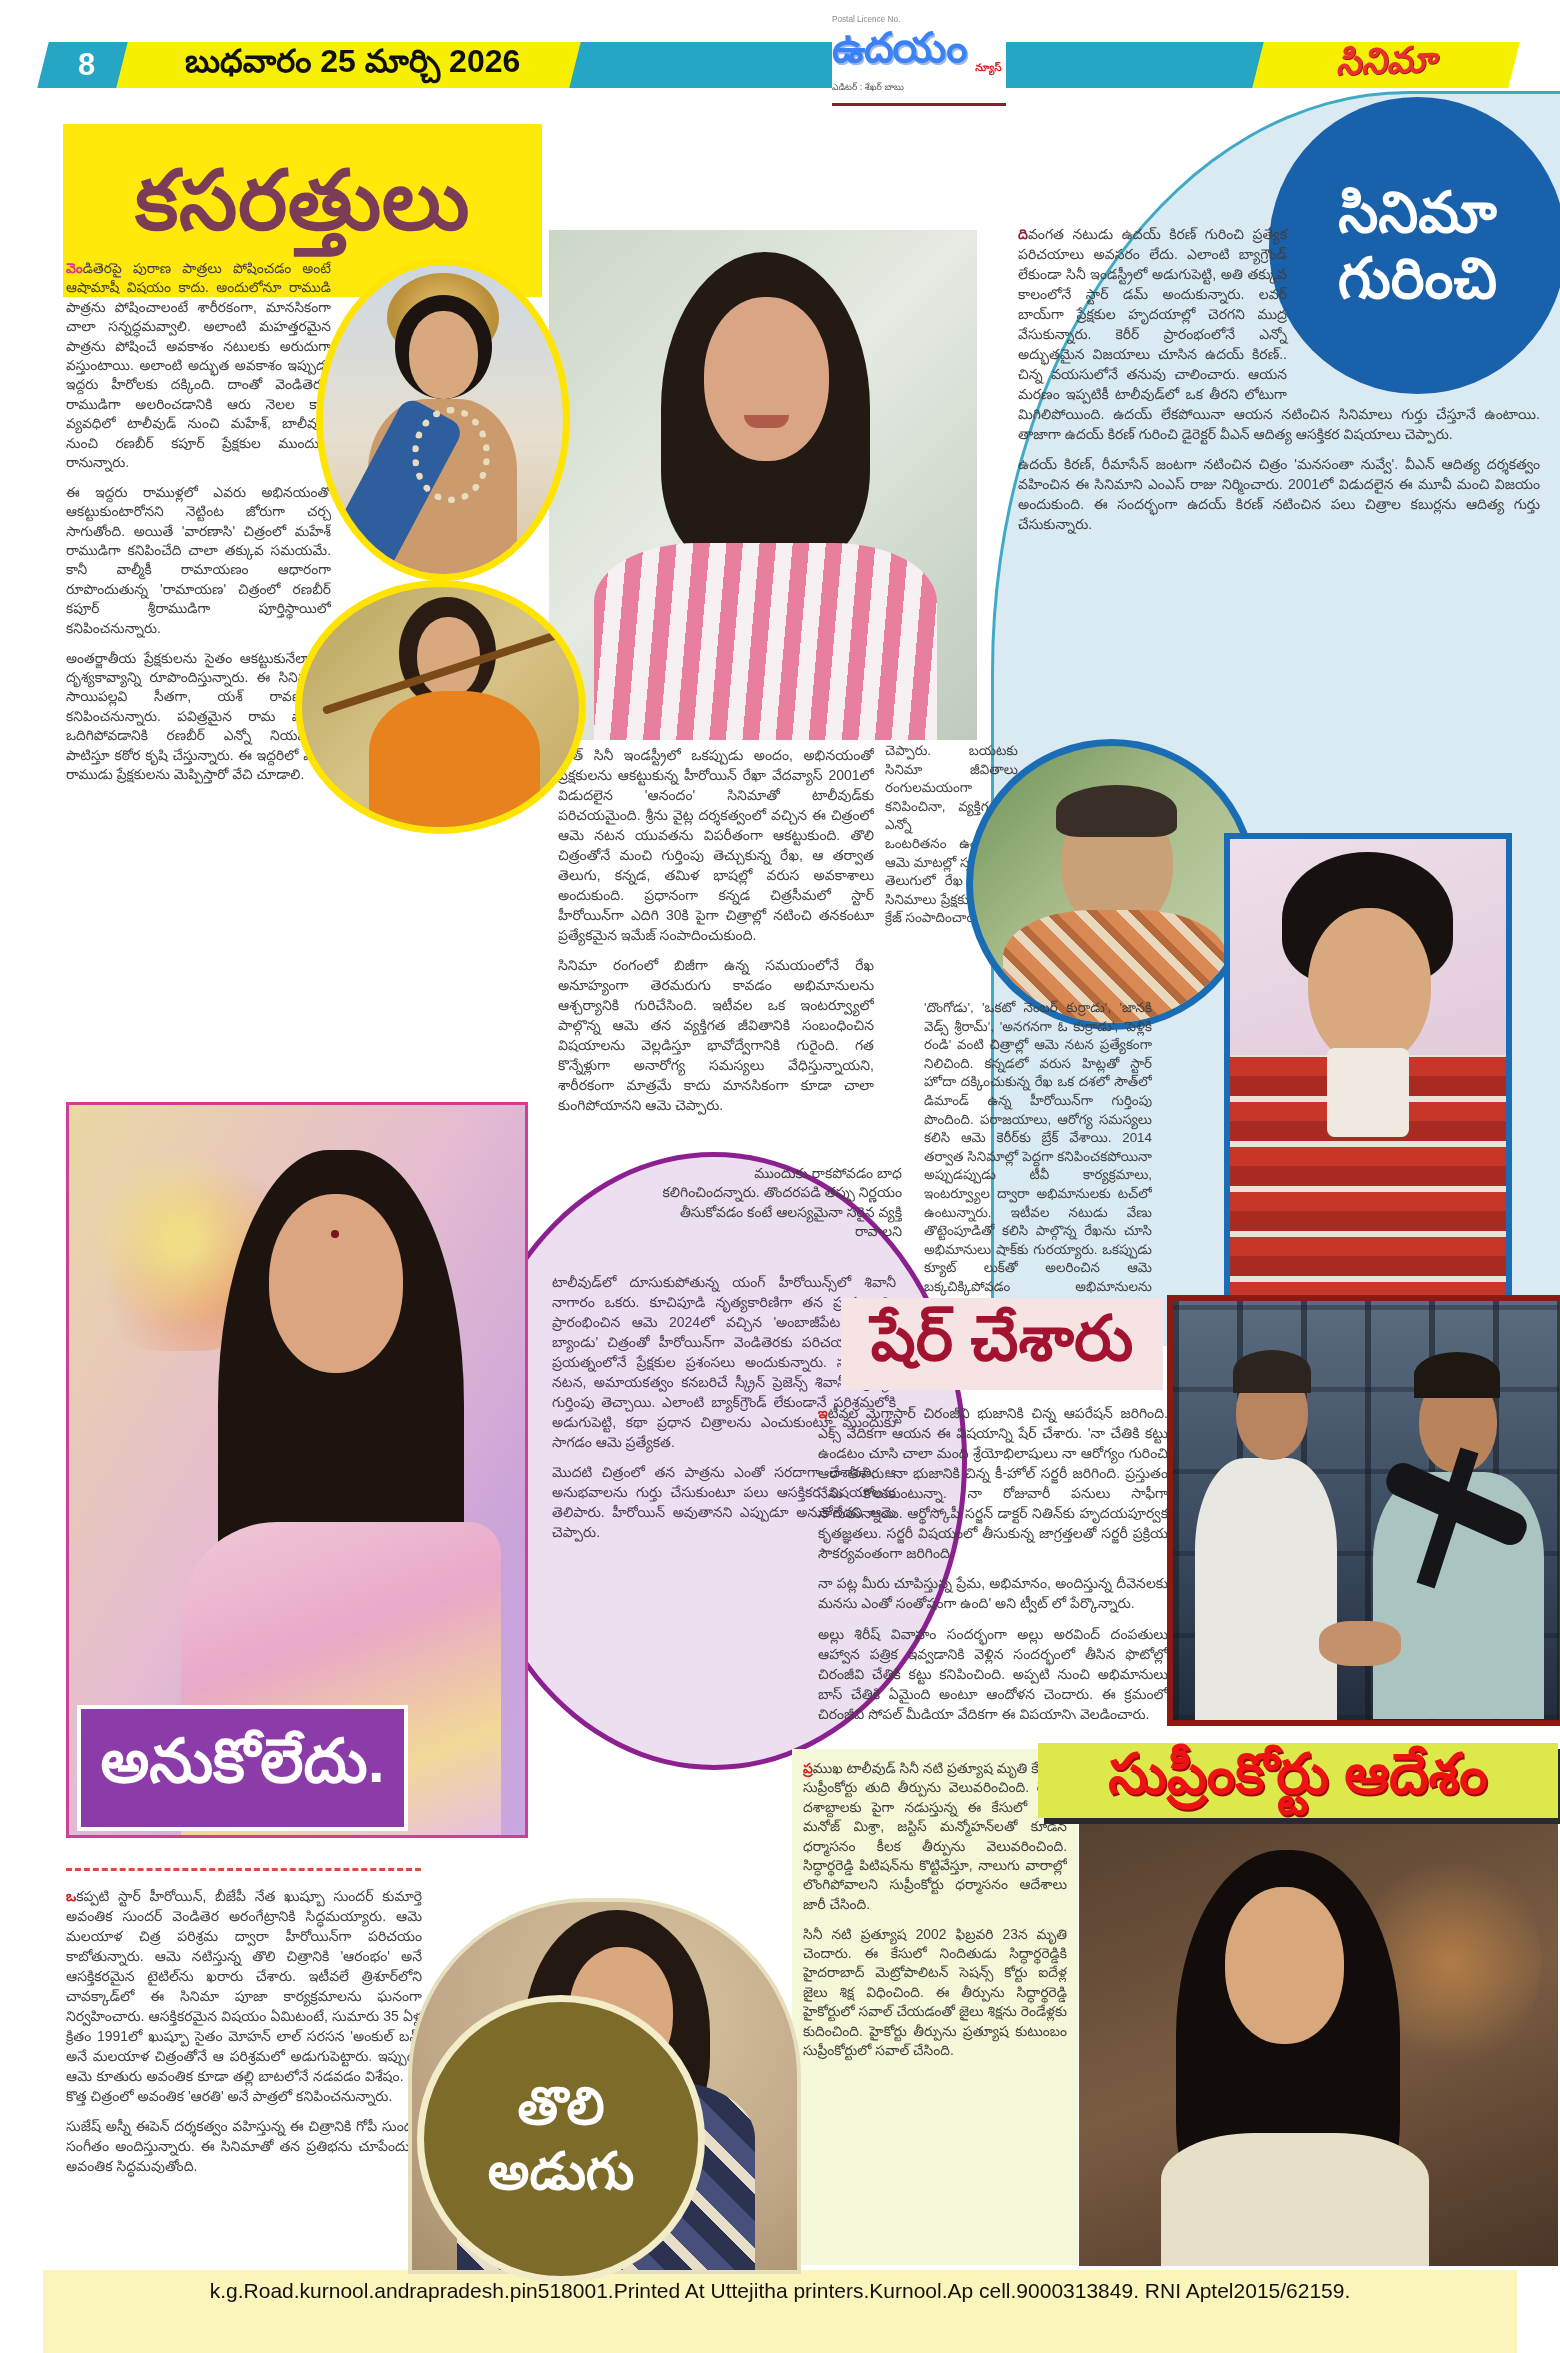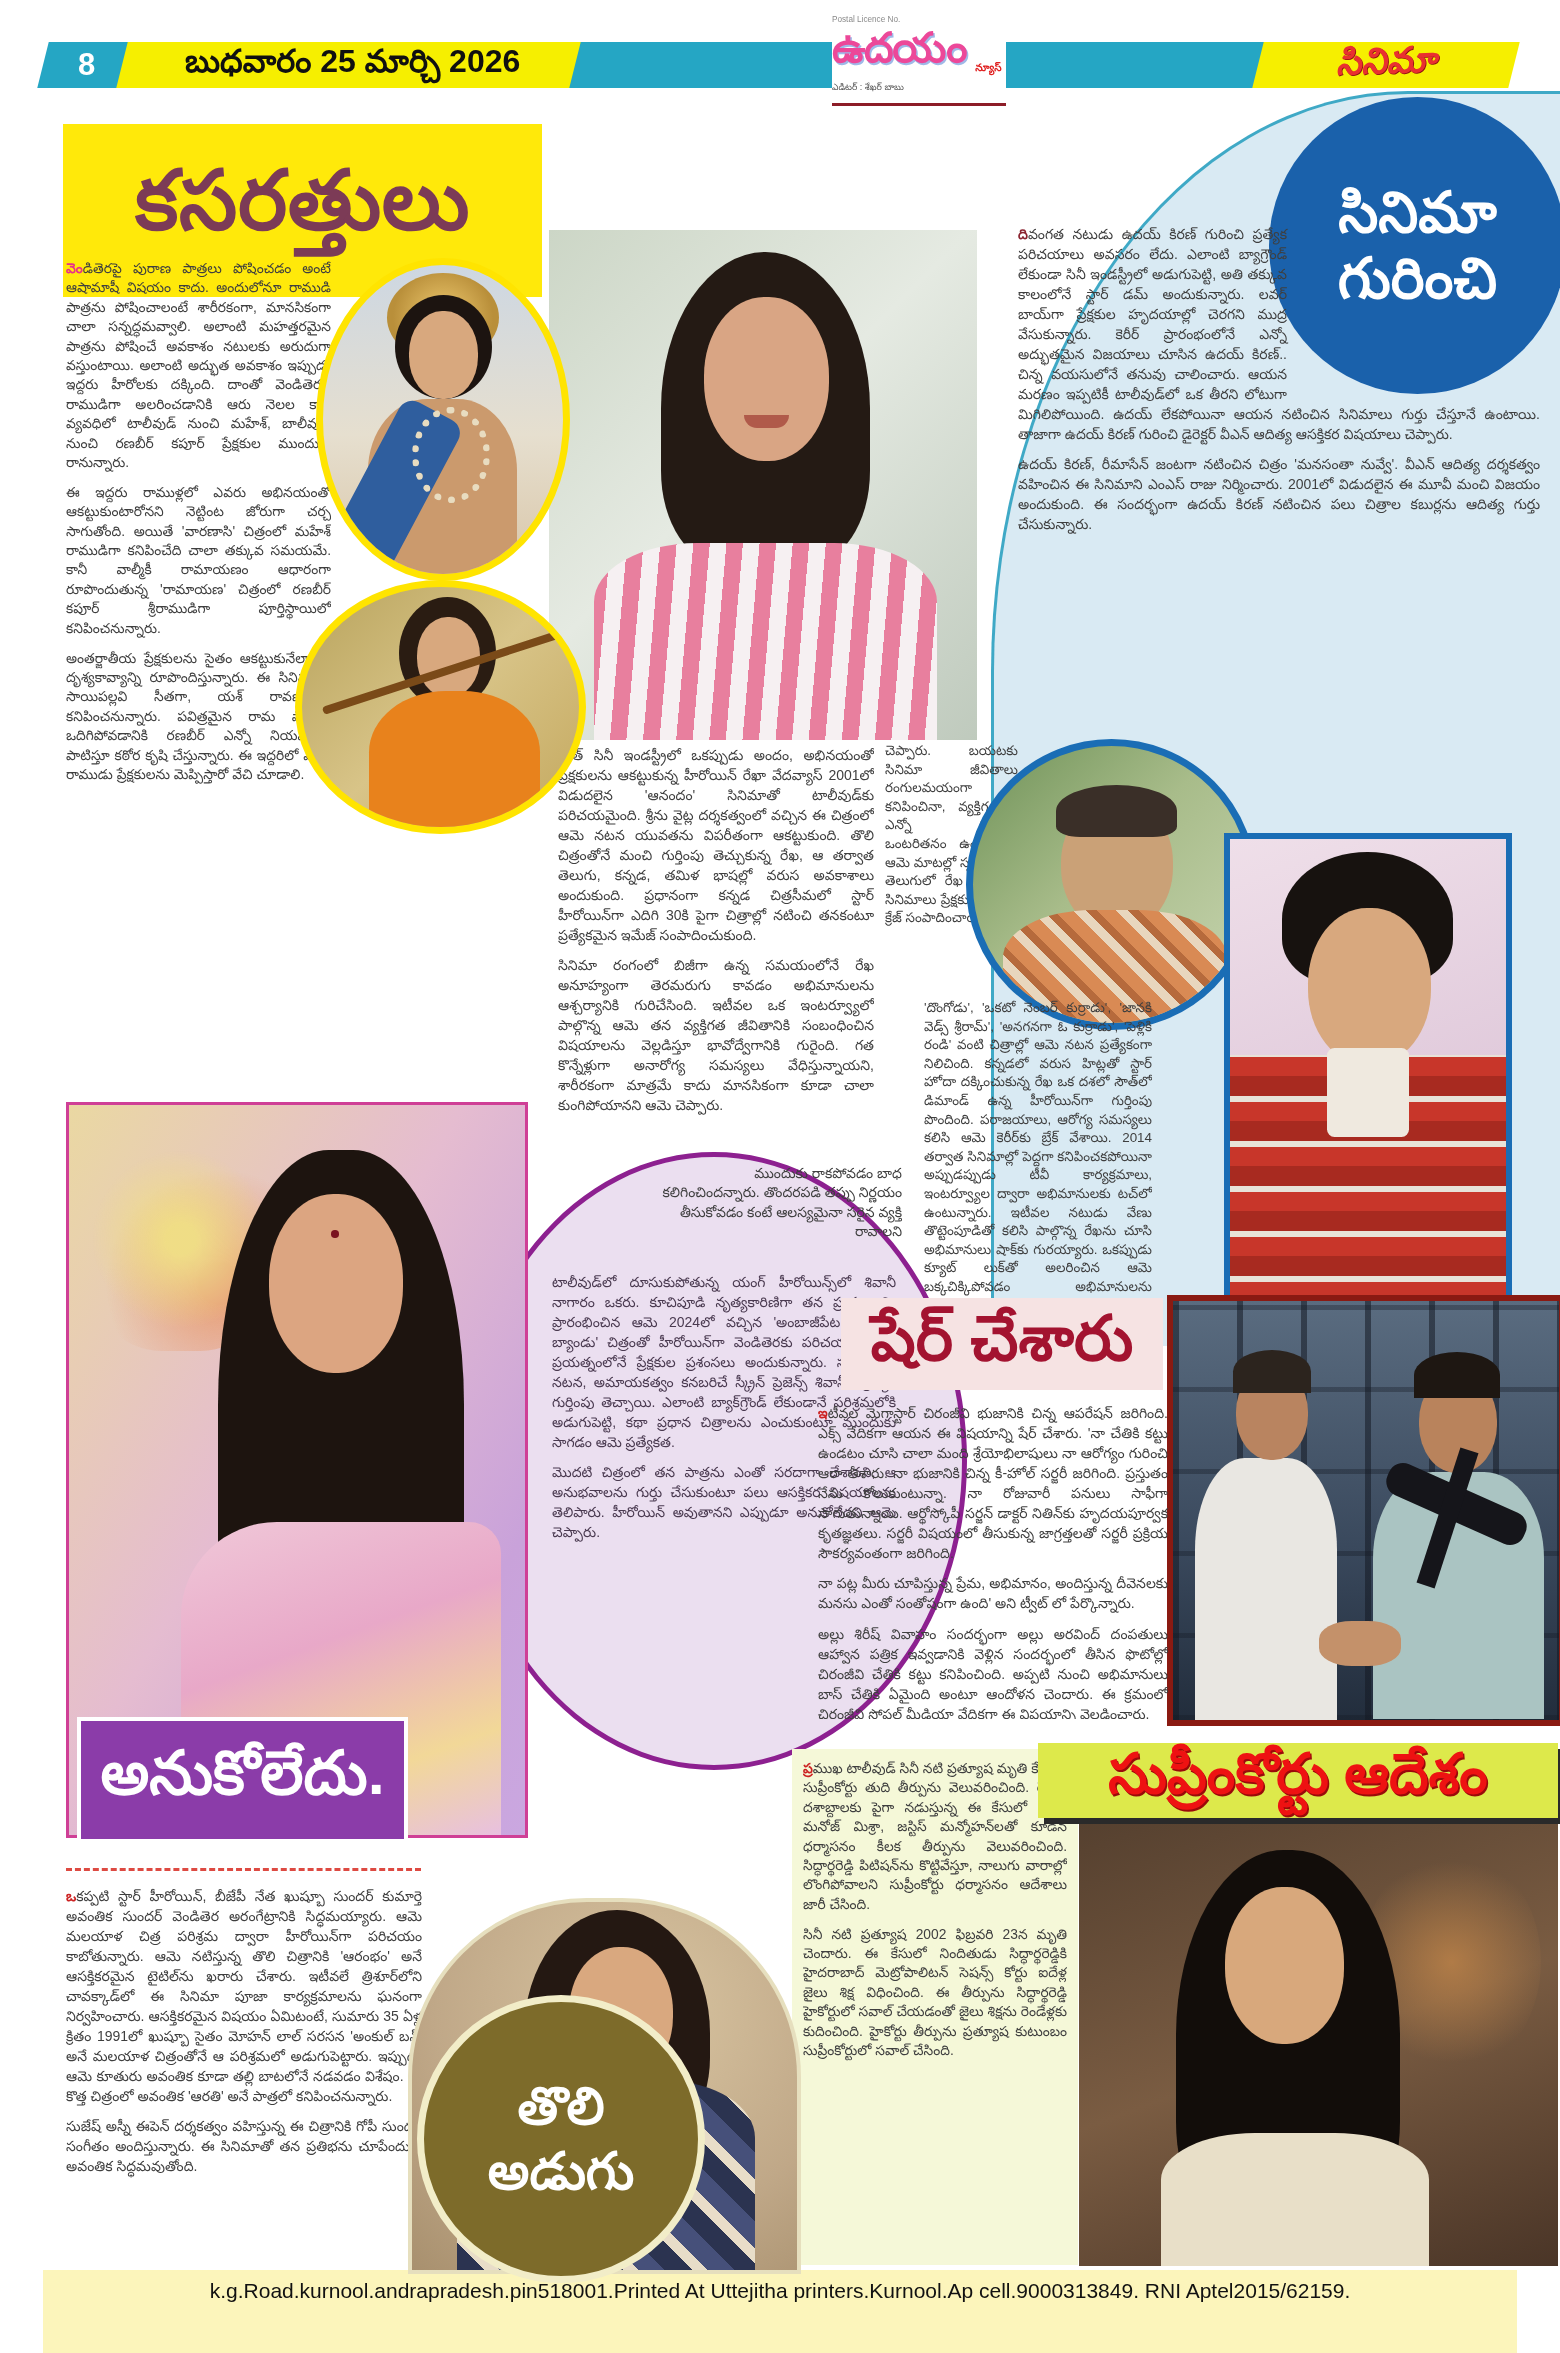--- a/index.html
+++ b/index.html
@@ -30,21 +30,21 @@
     </div>
     <div class="abs skew" style="left:575px;top:42px;width:265px;height:46px;background:#25a6c4;"></div>
     <div class="abs skew" style="left:1000px;top:42px;width:262px;height:46px;background:#25a6c4;"></div>
     <div class="abs skew center" style="left:1258px;top:42px;width:256px;height:46px;background:#f6ef00;">
       <span style="transform:skewX(14deg) rotate(-2deg);color:#e93030;font-size:36px;font-weight:bold;font-style:italic;text-shadow:0.7px 0.7px 0 #8a0f0f;">సినిమా</span>
     </div>
 
     <div class="abs" style="left:832px;top:12px;width:174px;height:91px;background:#ffffff;text-align:left;">
       <div style="font-size:8.2px;color:#8a8a8a;padding-top:3px;">Postal Licence No.</div>
       <div style="position:relative;">
-        <span style="color:#ec4899;font-size:42px;font-weight:900;letter-spacing:-1.5px;text-shadow:1.5px 1.5px 0 #9fb9e8;">ఉదయం</span>
+        <span style="color:#3b82f6;font-size:42px;font-weight:900;letter-spacing:-1.5px;text-shadow:1.5px 1.5px 0 #9fb9e8;">ఉదయం</span>
         <span style="color:#e02020;font-size:10.4px;font-weight:bold;position:absolute;right:4.5px;bottom:6px;">న్యూస్</span>
       </div>
       <div style="font-size:9px;color:#555;">ఎడిటర్ : శేఖర్ బాబు</div>
     </div>
     <div class="abs" style="left:832px;top:103px;width:174px;height:3px;background:#8d1d28;"></div>
   </div>
 
   <div class="abs" style="left:991px;top:91px;width:569px;height:1252px;background:#d9eaf3;
               border-top-left-radius:417px 581px;border-left:3px solid #3fa9c6;border-top:3px solid #3fa9c6;z-index:1;"></div>
 
@@ -171,21 +171,21 @@
               background:linear-gradient(120deg,#ead8a2 0%,#e5bcd0 45%,#c9a2da 80%,#caa7e0 100%);z-index:3;">
     <div style="left:15px;top:22.4px;width:194px;height:224px;border-radius:40%;
          background:radial-gradient(circle,#f2e27a 10%,transparent 60%),radial-gradient(circle at 70% 70%,#e89a6a 10%,transparent 55%);opacity:0.8;"></div>
     <div style="left:149px;top:45px;width:246px;height:566px;border-radius:45% 45% 30% 30%;background:#1d140f;"></div>
     <div style="left:200px;top:89px;width:134px;height:179px;border-radius:48%;background:#dca581;"></div>
     <div style="left:262px;top:125px;width:7.5px;height:7.5px;border-radius:50%;background:#7a1420;"></div>
     <div style="left:112px;top:417px;width:320px;height:313px;border-radius:30% 10% 0 0;
          background:linear-gradient(160deg,#f0c8d8 0%,#e8a8c8 40%,#f2d898 75%,#e8c0e0 100%);"></div>
   </div>
 
-  <div class="abs center" style="left:77px;top:1705px;width:323px;height:118px;background:#8b3ca9;border:4.5px solid #ffffff;z-index:5;margin-top:12px;">
+  <div class="abs center" style="left:77px;top:1705px;width:323px;height:118px;background:#8b3ca9;border:4.5px solid #ffffff;z-index:5;">
     <span style="color:#ffffff;font-size:61px;font-weight:900;">అనుకోలేదు.</span>
   </div>
 
   <div class="abs" style="left:66px;top:1868px;width:355px;height:0;border-top:3.7px dashed #dd4a42;z-index:2;"></div>
 
   <div class="abs tx" style="left:66px;top:1886px;width:356px;height:376px;font-size:14px;line-height:20px;z-index:2;">
     <p><span class="lead-red">ఒ</span><span>కప్పటి స్టార్ హీరోయిన్, బీజేపీ నేత ఖుష్బూ సుందర్ కుమార్తె అవంతిక సుందర్ వెండితెర అరంగేట్రానికి సిద్ధమయ్యారు. ఆమె మలయాళ చిత్ర పరిశ్రమ ద్వారా హీరోయిన్‌గా పరిచయం కాబోతున్నారు. ఆమె నటిస్తున్న తొలి చిత్రానికి 'ఆరంభం' అనే ఆసక్తికరమైన టైటిల్‌ను ఖరారు చేశారు. ఇటీవలే త్రిశూర్‌లోని చావక్కాడ్‌లో ఈ సినిమా పూజా కార్యక్రమాలను ఘనంగా నిర్వహించారు. ఆసక్తికరమైన విషయం ఏమిటంటే, సుమారు 35 ఏళ్ల క్రితం 1991లో ఖుష్బూ సైతం మోహన్ లాల్ సరసన 'అంకుల్ బన్' అనే మలయాళ చిత్రంతోనే ఆ పరిశ్రమలో అడుగుపెట్టారు. ఇప్పుడు ఆమె కూతురు అవంతిక కూడా తల్లి బాటలోనే నడవడం విశేషం. ఈ కొత్త చిత్రంలో అవంతిక 'ఆరతి' అనే పాత్రలో కనిపించనున్నారు.</span></p>
     <p>సుజేష్ అస్నీ ఈపెన్ దర్శకత్వం వహిస్తున్న ఈ చిత్రానికి గోపీ సుందర్ సంగీతం అందిస్తున్నారు. ఈ సినిమాతో తన ప్రతిభను చూపేందుకు అవంతిక సిద్ధమవుతోంది.</p>
   </div>
 

